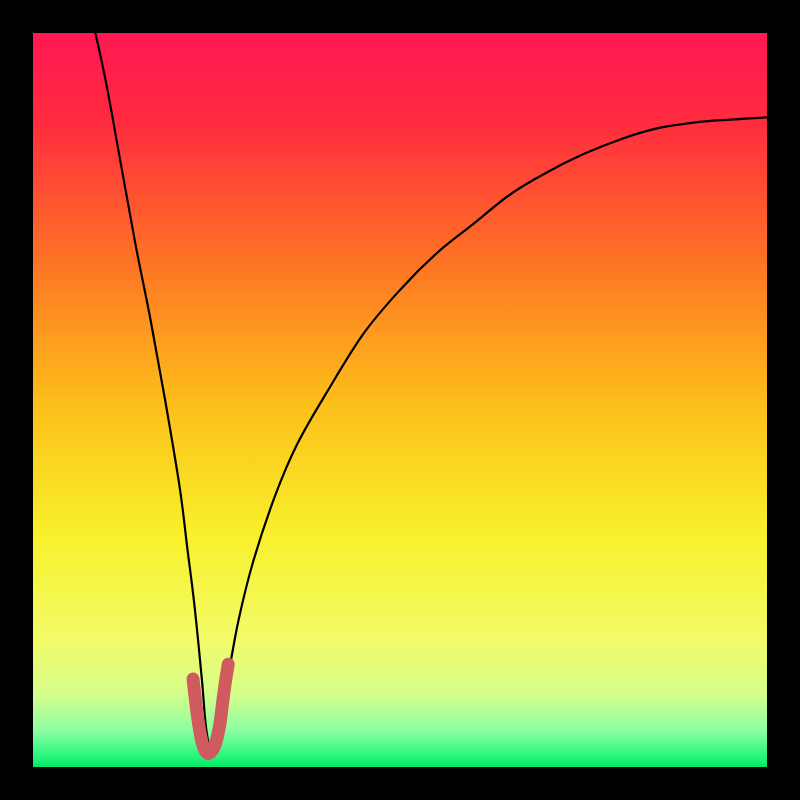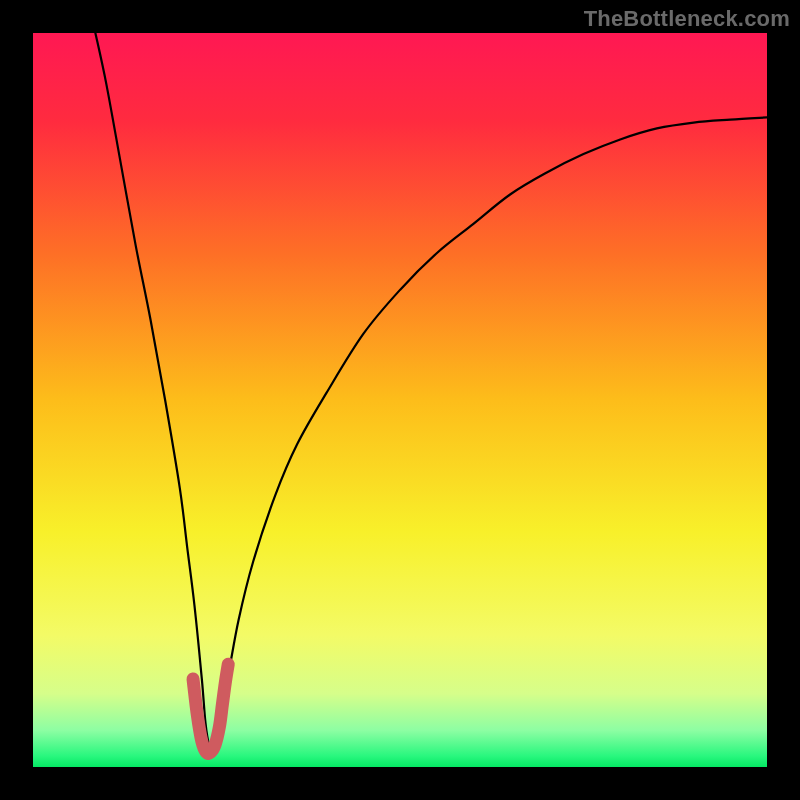--- a/index.html
+++ b/index.html
@@ -36,21 +36,20 @@
     font-weight: 600;
     color: #6a6a6a;
     letter-spacing: 0.2px;
     user-select: none;
   }
 </style>
 </head>
 <body>
 
 <div class="frame">
-  <div class="watermark">TheBottleneck.com</div>
   <div class="plot">
     <svg id="plot-svg" viewBox="0 0 734 734" width="734" height="734" preserveAspectRatio="none">
       <defs>
         <linearGradient id="bg-grad" x1="0" y1="0" x2="0" y2="1">
             <stop offset="0.00%" stop-color="#ff1853"></stop>
             <stop offset="12.00%" stop-color="#ff2b3f"></stop>
             <stop offset="30.00%" stop-color="#fe6f26"></stop>
             <stop offset="50.00%" stop-color="#fdbd1a"></stop>
             <stop offset="68.00%" stop-color="#f8f02a"></stop>
             <stop offset="82.00%" stop-color="#f3fb66"></stop>

